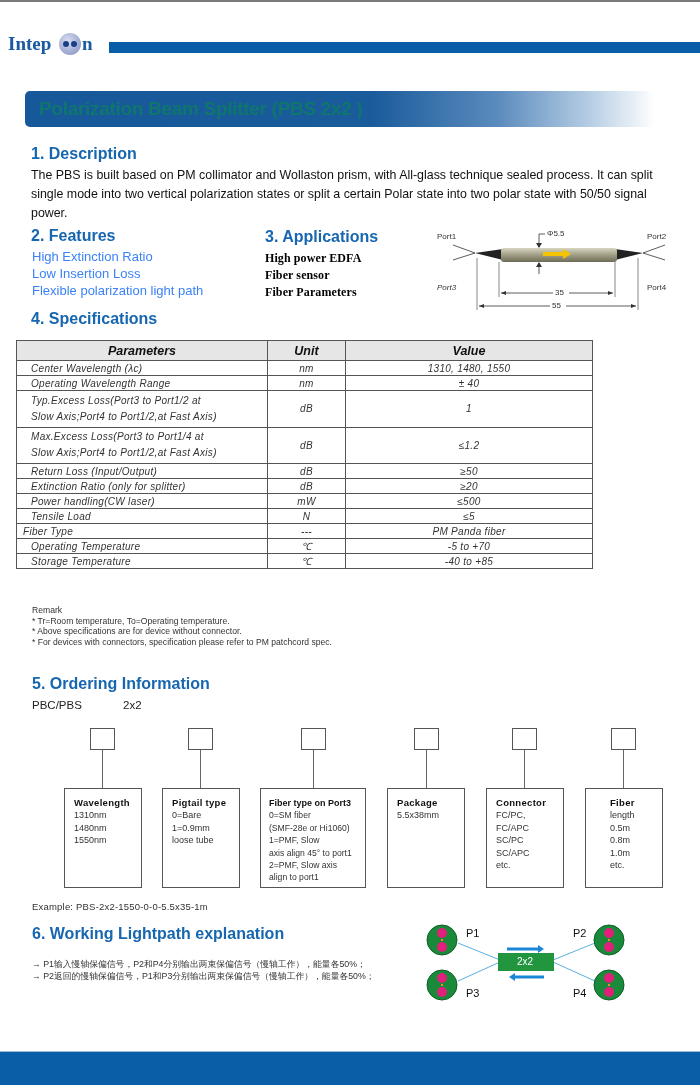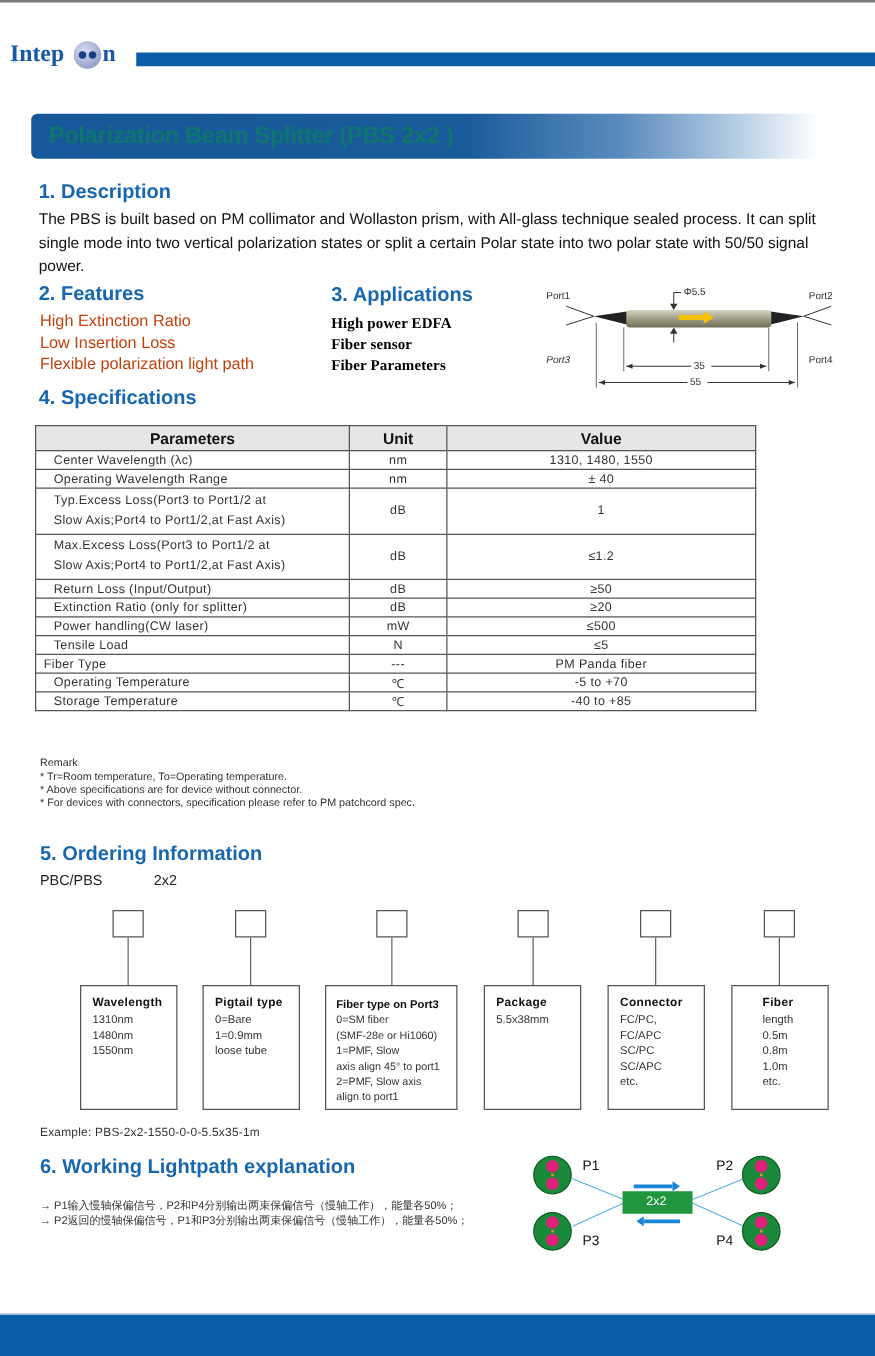--- a/index.html
+++ b/index.html
@@ -19,29 +19,29 @@
   .logo-n { position: absolute; left: 74px; top: 0; font-family: "Liberation Serif", serif; font-weight: bold; font-size: 19px; color: #1a5aa0; }
   .header-bar { left: 109px; top: 42px; width: 591px; height: 11px; background: #0a5ea8; }
 
   .title-band { left: 25px; top: 91px; width: 630px; height: 36px; border-radius: 5px 0 0 5px;
     background: linear-gradient(90deg, #17589a 0%, #1a5b9b 55%, #5a8bbd 75%, #b8cfe5 90%, #ffffff 100%); }
   .title-text { left: 39px; top: 98px; font-size: 19px; font-weight: bold; color: #0f766e; letter-spacing: -0.3px; }
 
   .sec-h { font-weight: bold; color: #1666b0; font-size: 16px; }
   .desc { left: 31px; top: 166px; width: 650px; font-size: 12.4px; line-height: 19px; color: #111; }
 
-  .features { left: 32px; top: 248px; font-size: 13px; line-height: 17px; color: #c2410c; }
+  .features { left: 32px; top: 248px; font-size: 13px; line-height: 17px; color: #3b82f6; }
   .apps { left: 265px; top: 250px; font-size: 12px; line-height: 17px; color: #000000; font-weight: bold; font-family: Liberation Serif, serif; letter-spacing: .1px; }
 
   
   .diagram { left: 425px; top: 222px; width: 270px; height: 95px; }
   .diagram-label { position: absolute; font-size: 8px; color: #333; }
 
   
-  .spec-table { left: 28px; top: 340px; width: 577px; border-collapse: collapse; font-size: 10px; color: #333; }
+  .spec-table { left: 16px; top: 340px; width: 577px; border-collapse: collapse; font-size: 10px; color: #333; font-style: italic; }
   .spec-table th, .spec-table td { border: 1px solid #555; padding: 0 6px; }
   .spec-table th { background: #e6e6e6; font-size: 12.5px; font-weight: bold; color: #111; height: 20px; }
   .spec-table td { height: 15px; letter-spacing: .3px; }
   .spec-table td.tall { height: 36.5px; line-height: 16px; }
   .spec-table td.unit, .spec-table td.val { text-align: center; }
   .spec-table th.p { width: 251px; }
   .spec-table th.u { width: 78px; }
 
   .remarks { left: 32px; top: 605px; font-size: 8.6px; line-height: 10.5px; color: #333; }
 
@@ -172,21 +172,21 @@
     <tr>
       <td class="tall" style="padding-left:14px">
         <div>Typ.Excess Loss(Port3 to Port1/2 at</div>
         <div>Slow Axis;Port4 to Port1/2,at Fast Axis)</div>
       </td>
       <td class="unit">dB</td>
       <td class="val">1</td>
     </tr>
     <tr>
       <td class="tall" style="padding-left:14px">
-        <div>Max.Excess Loss(Port3 to Port1/2 at</div>
+        <div>Max.Excess Loss(Port3 to Port1/4 at</div>
         <div>Slow Axis;Port4 to Port1/2,at Fast Axis)</div>
       </td>
       <td class="unit">dB</td>
       <td class="val">≤1.2</td>
     </tr>
     <tr>
       <td style="padding-left:14px">Return Loss (Input/Output)</td>
       <td class="unit">dB</td>
       <td class="val">≥50</td>
     </tr>

